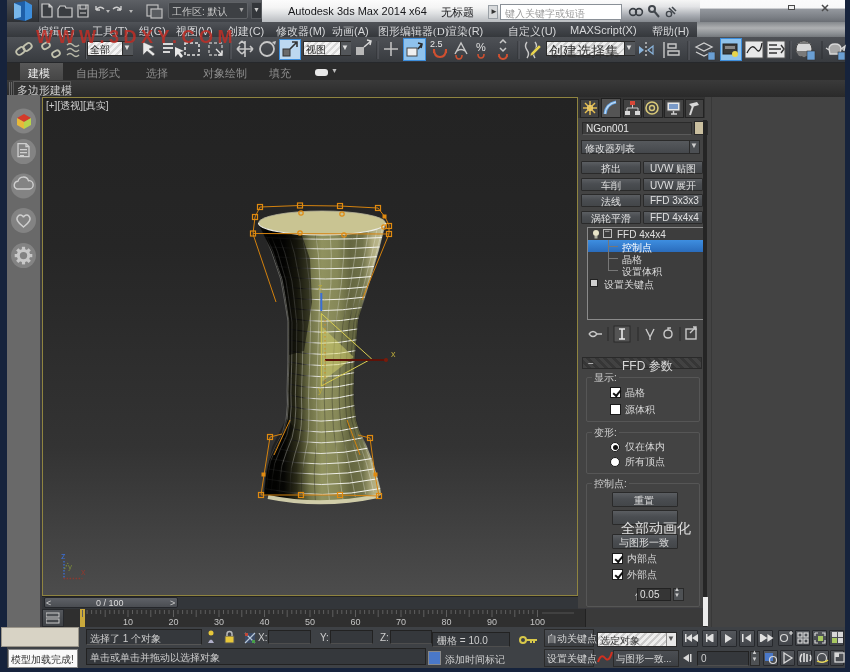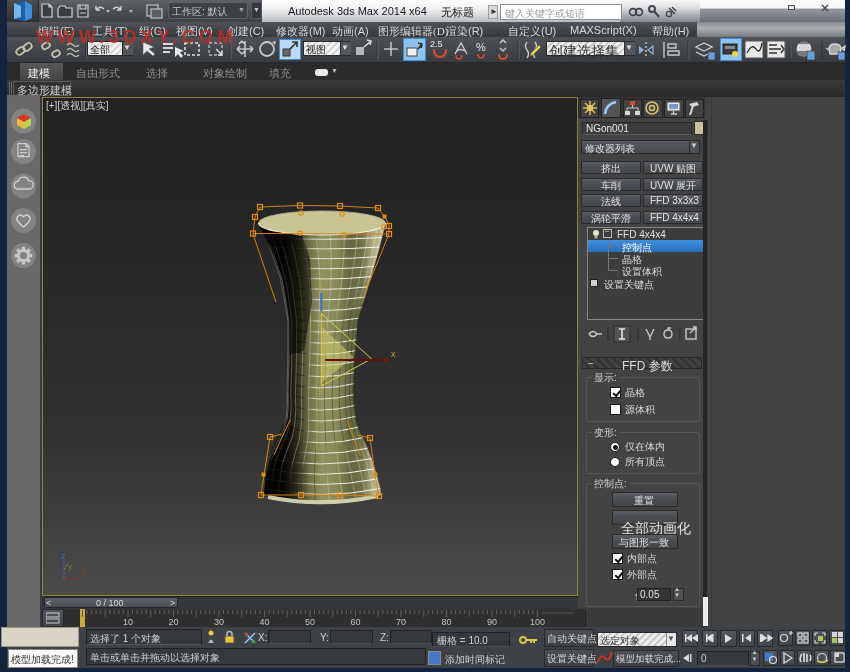--- a/index.html
+++ b/index.html
@@ -548,21 +548,21 @@
 <div class="txt" style="left:547px;top:652px;font-size:10px;color:#d8d8d8;">设置关键点</div>
 <div class="abs" style="left:597px;top:632px;width:80px;height:15px;border:1px solid #2a2a2a;
  background:repeating-linear-gradient(135deg,#eeeeee 0 3px,#cccccc 3px 5px);"></div>
 <div class="txt" style="left:600px;top:634px;font-size:10px;color:#333;">选定对象</div>
 <div class="abs" style="left:666px;top:633px;width:10px;height:13px;background:#e8e8e8;border-left:1px solid #8a8a8a;"></div>
 <div class="txt" style="left:667px;top:634px;font-size:8px;color:#555;">▼</div>
 <svg class="abs" style="left:597px;top:650px" width="16" height="16" viewBox="0 0 16 16">
  <path d="M1 12 q3 -9 7 -4 q4 5 7 -6" stroke="#d03020" stroke-width="2" fill="none"></path>
 </svg>
 <div class="abs kbtn" style="left:613px;top:650px;width:66px;height:17px;"></div>
-<div class="txt" style="left:616px;top:653px;font-size:9.5px;color:#d8d8d8;">模型加载完成...</div>
+<div class="txt" style="left:616px;top:653px;font-size:9.5px;color:#d8d8d8;">与图形一致...</div>
 
 <div class="abs tbtn" style="left:682px;top:630px;width:16px;height:17px;"></div>
 <div class="abs tbtn" style="left:702px;top:630px;width:16px;height:17px;"></div>
 <div class="abs tbtn" style="left:720px;top:630px;width:17px;height:17px;"></div>
 <div class="abs tbtn" style="left:739px;top:630px;width:16px;height:17px;"></div>
 <div class="abs tbtn" style="left:757px;top:630px;width:16px;height:17px;"></div>
 <svg class="abs" style="left:682px;top:630px" width="95" height="17" viewBox="0 0 95 17">
  <g fill="#e0e0e0">
   <path d="M4 8 l6 -4 v8 z M10 8 l6 -4 v8 z M3 4 v8 h1.5 v-8 z"></path>
   <path d="M24 8 l6 -4 v8 z M30 4 h1.5 v8 h-1.5 z M24 4 h1.5 v8 h-1.5 z"></path>

